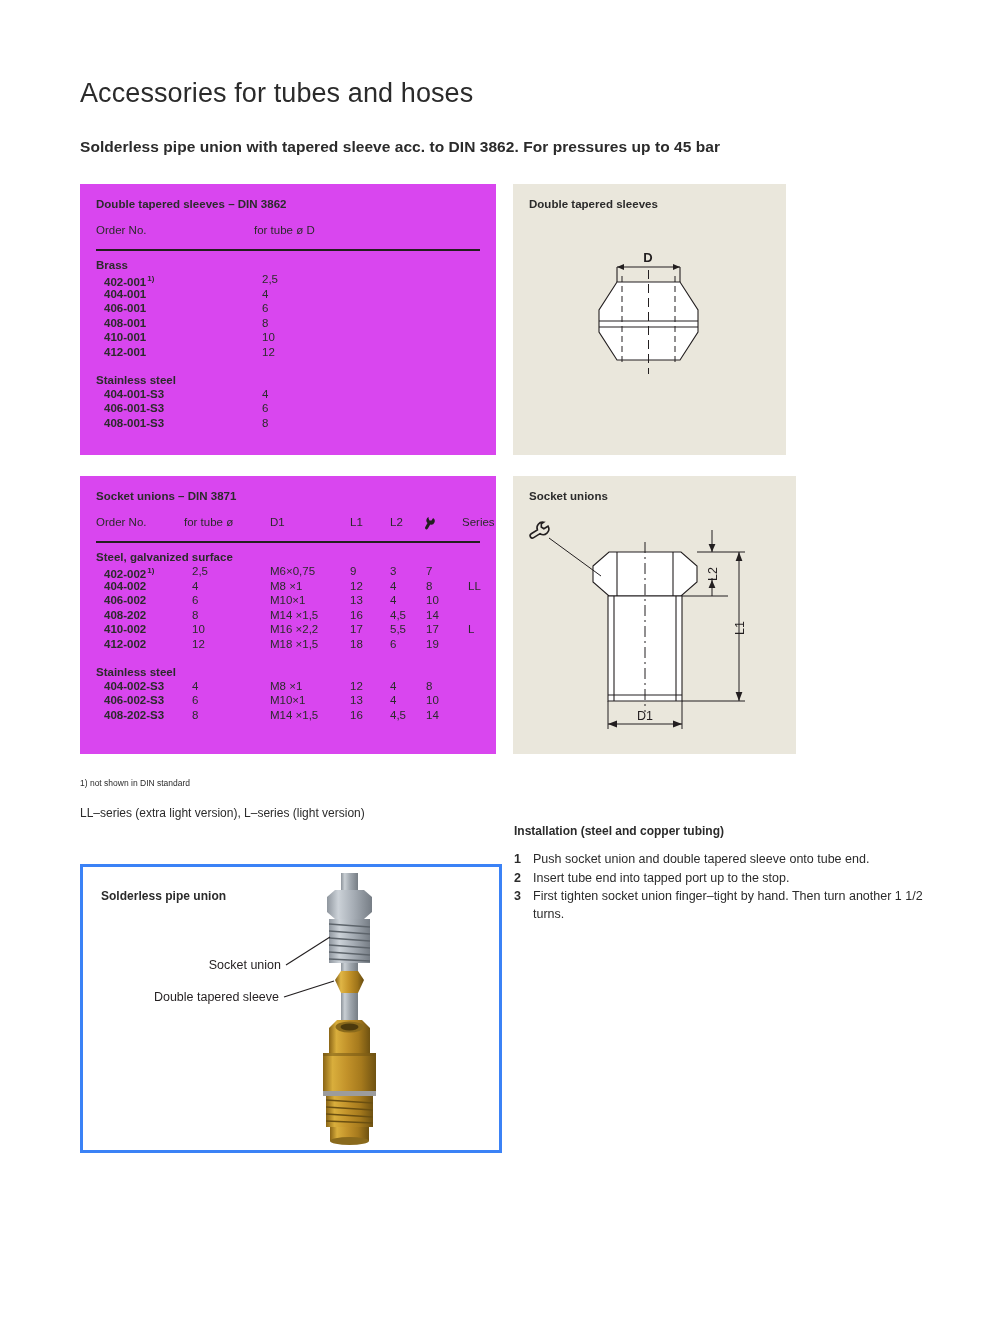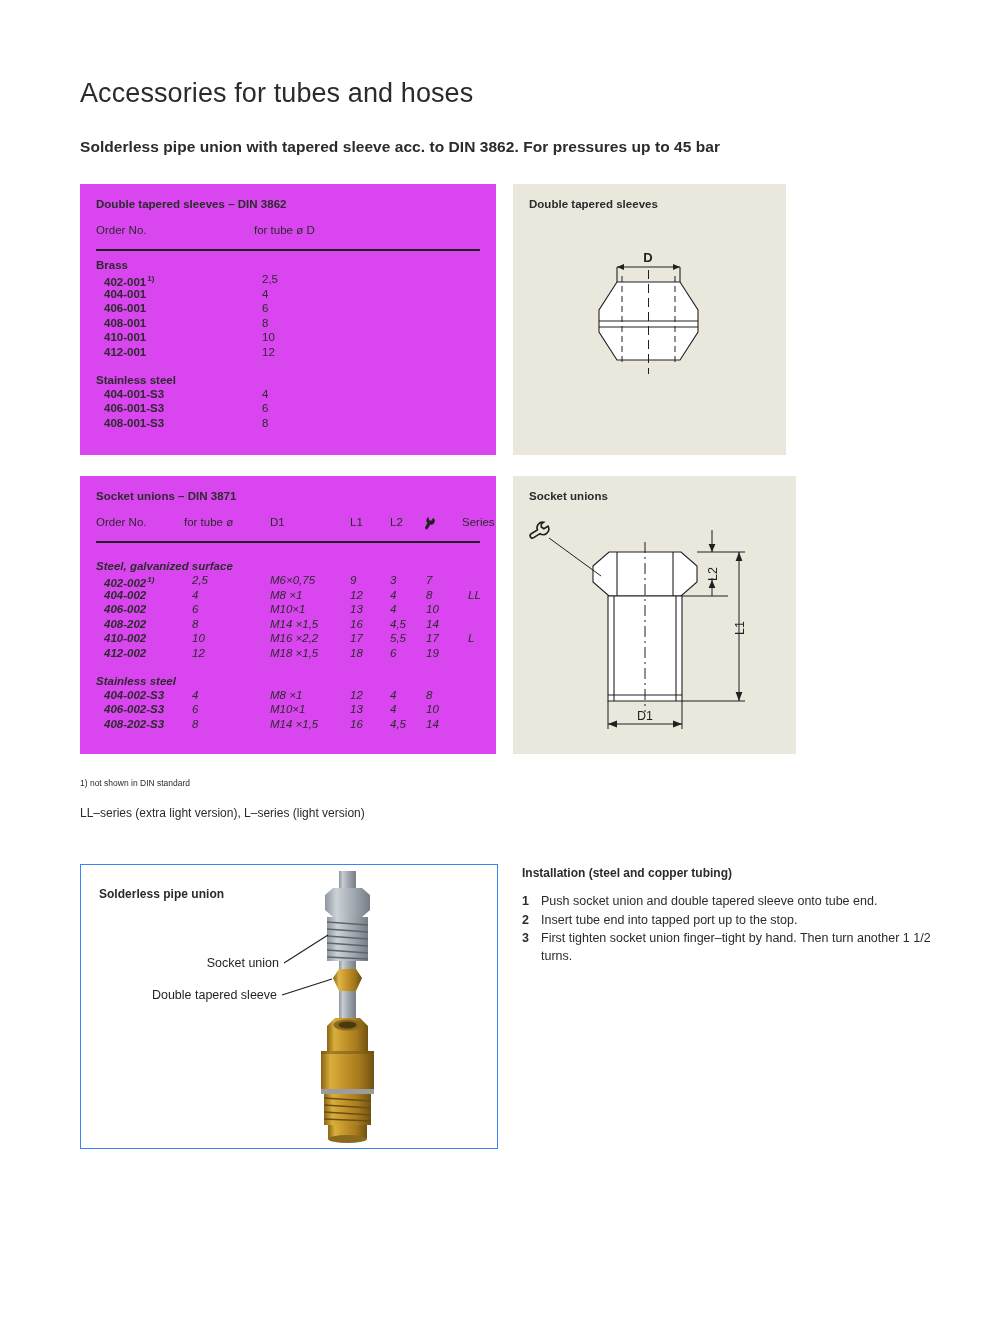--- a/index.html
+++ b/index.html
@@ -17,21 +17,21 @@
     font-size:27px;font-weight:400;letter-spacing:.1px;color:#2b2b2b;
   }
   .h2{
     position:absolute;left:80px;top:138px;
     font-size:15.5px;font-weight:700;color:#2b2b2b;letter-spacing:.05px;
   }
 
   
   .panel-table{position:absolute;background:#d946ef;}
   .panel-draw{position:absolute;background:#eae7dc;}
-  .panel-photo{position:absolute;background:#ffffff;border:1px solid #3b82f6;}
+  .panel-photo{position:absolute;background:#ffffff;border:3px solid #3b82f6;}
 
   #tbl1{left:80px;top:184px;width:416px;height:271px;}
   #tbl2{left:80px;top:476px;width:416px;height:278px;}
   #draw1{left:513px;top:184px;width:273px;height:271px;}
   #draw2{left:513px;top:476px;width:273px;height:278px;padding-left:10px;}
   #photo{left:80px;top:864px;width:416px;height:283px;}
 
   .panel-title{
     position:absolute;left:16px;top:14px;
     font-size:11.5px;font-weight:700;color:#2b2b2b;letter-spacing:.02px;
@@ -83,21 +83,21 @@
   .fnote{
     position:absolute;left:80px;top:778px;
     font-size:8.5px;color:#2b2b2b;
   }
   .series-note{
     position:absolute;left:80px;top:806px;
     font-size:12px;color:#2b2b2b;
   }
 
   
-  .inst{position:absolute;left:514px;top:866px;width:430px;margin-left:8px;}
+  .inst{position:absolute;left:514px;top:824px;width:430px;}
   .inst-title{font-size:12px;font-weight:700;color:#2b2b2b;margin-bottom:13px;}
   .inst-item{position:relative;padding-left:19px;font-size:12.5px;
              color:#2b2b2b;line-height:17.5px;margin-bottom:1px;}
   .inst-item b{position:absolute;left:0;top:0;font-weight:700;}
 
   
   svg{display:block;}
 </style>
 </head>
 <body>
@@ -206,21 +206,21 @@
             </g>
             <g fill="#231f20">
               <path d="M4.6 1.1 a3.6 3.6 0 0 0 -1.1 6.0 l-2.2 4.0 a1.5 1.5 0 0 0 2.6 1.5 l2.3 -4.1
                        a3.6 3.6 0 0 0 2.9 -6.5 l-1.6 2.6 -2.0 -0.2 -0.9 -1.8 z"></path>
             </g>
           </svg>
         </span>
         <span class="h6c">Series</span>
       </div>
       <div class="rule" style="top:25px;width:384px;"></div>
-      <div id="t2body" style="position:relative;padding-top:17px;font-style:italic;">
+      <div id="t2body" style="position:relative;padding-top:8px;">
           <div class="grp">Steel, galvanized surface</div>
           <div class="row">
             <span class="c0 ordno">402-002<sup class="fn">1)</sup></span>
             <span class="c1">2,5</span>
             <span class="c2">M6×0,75</span>
             <span class="c3">9</span>
             <span class="c4">3</span>
             <span class="c5">7</span>
             <span class="c6"></span>
           </div>

